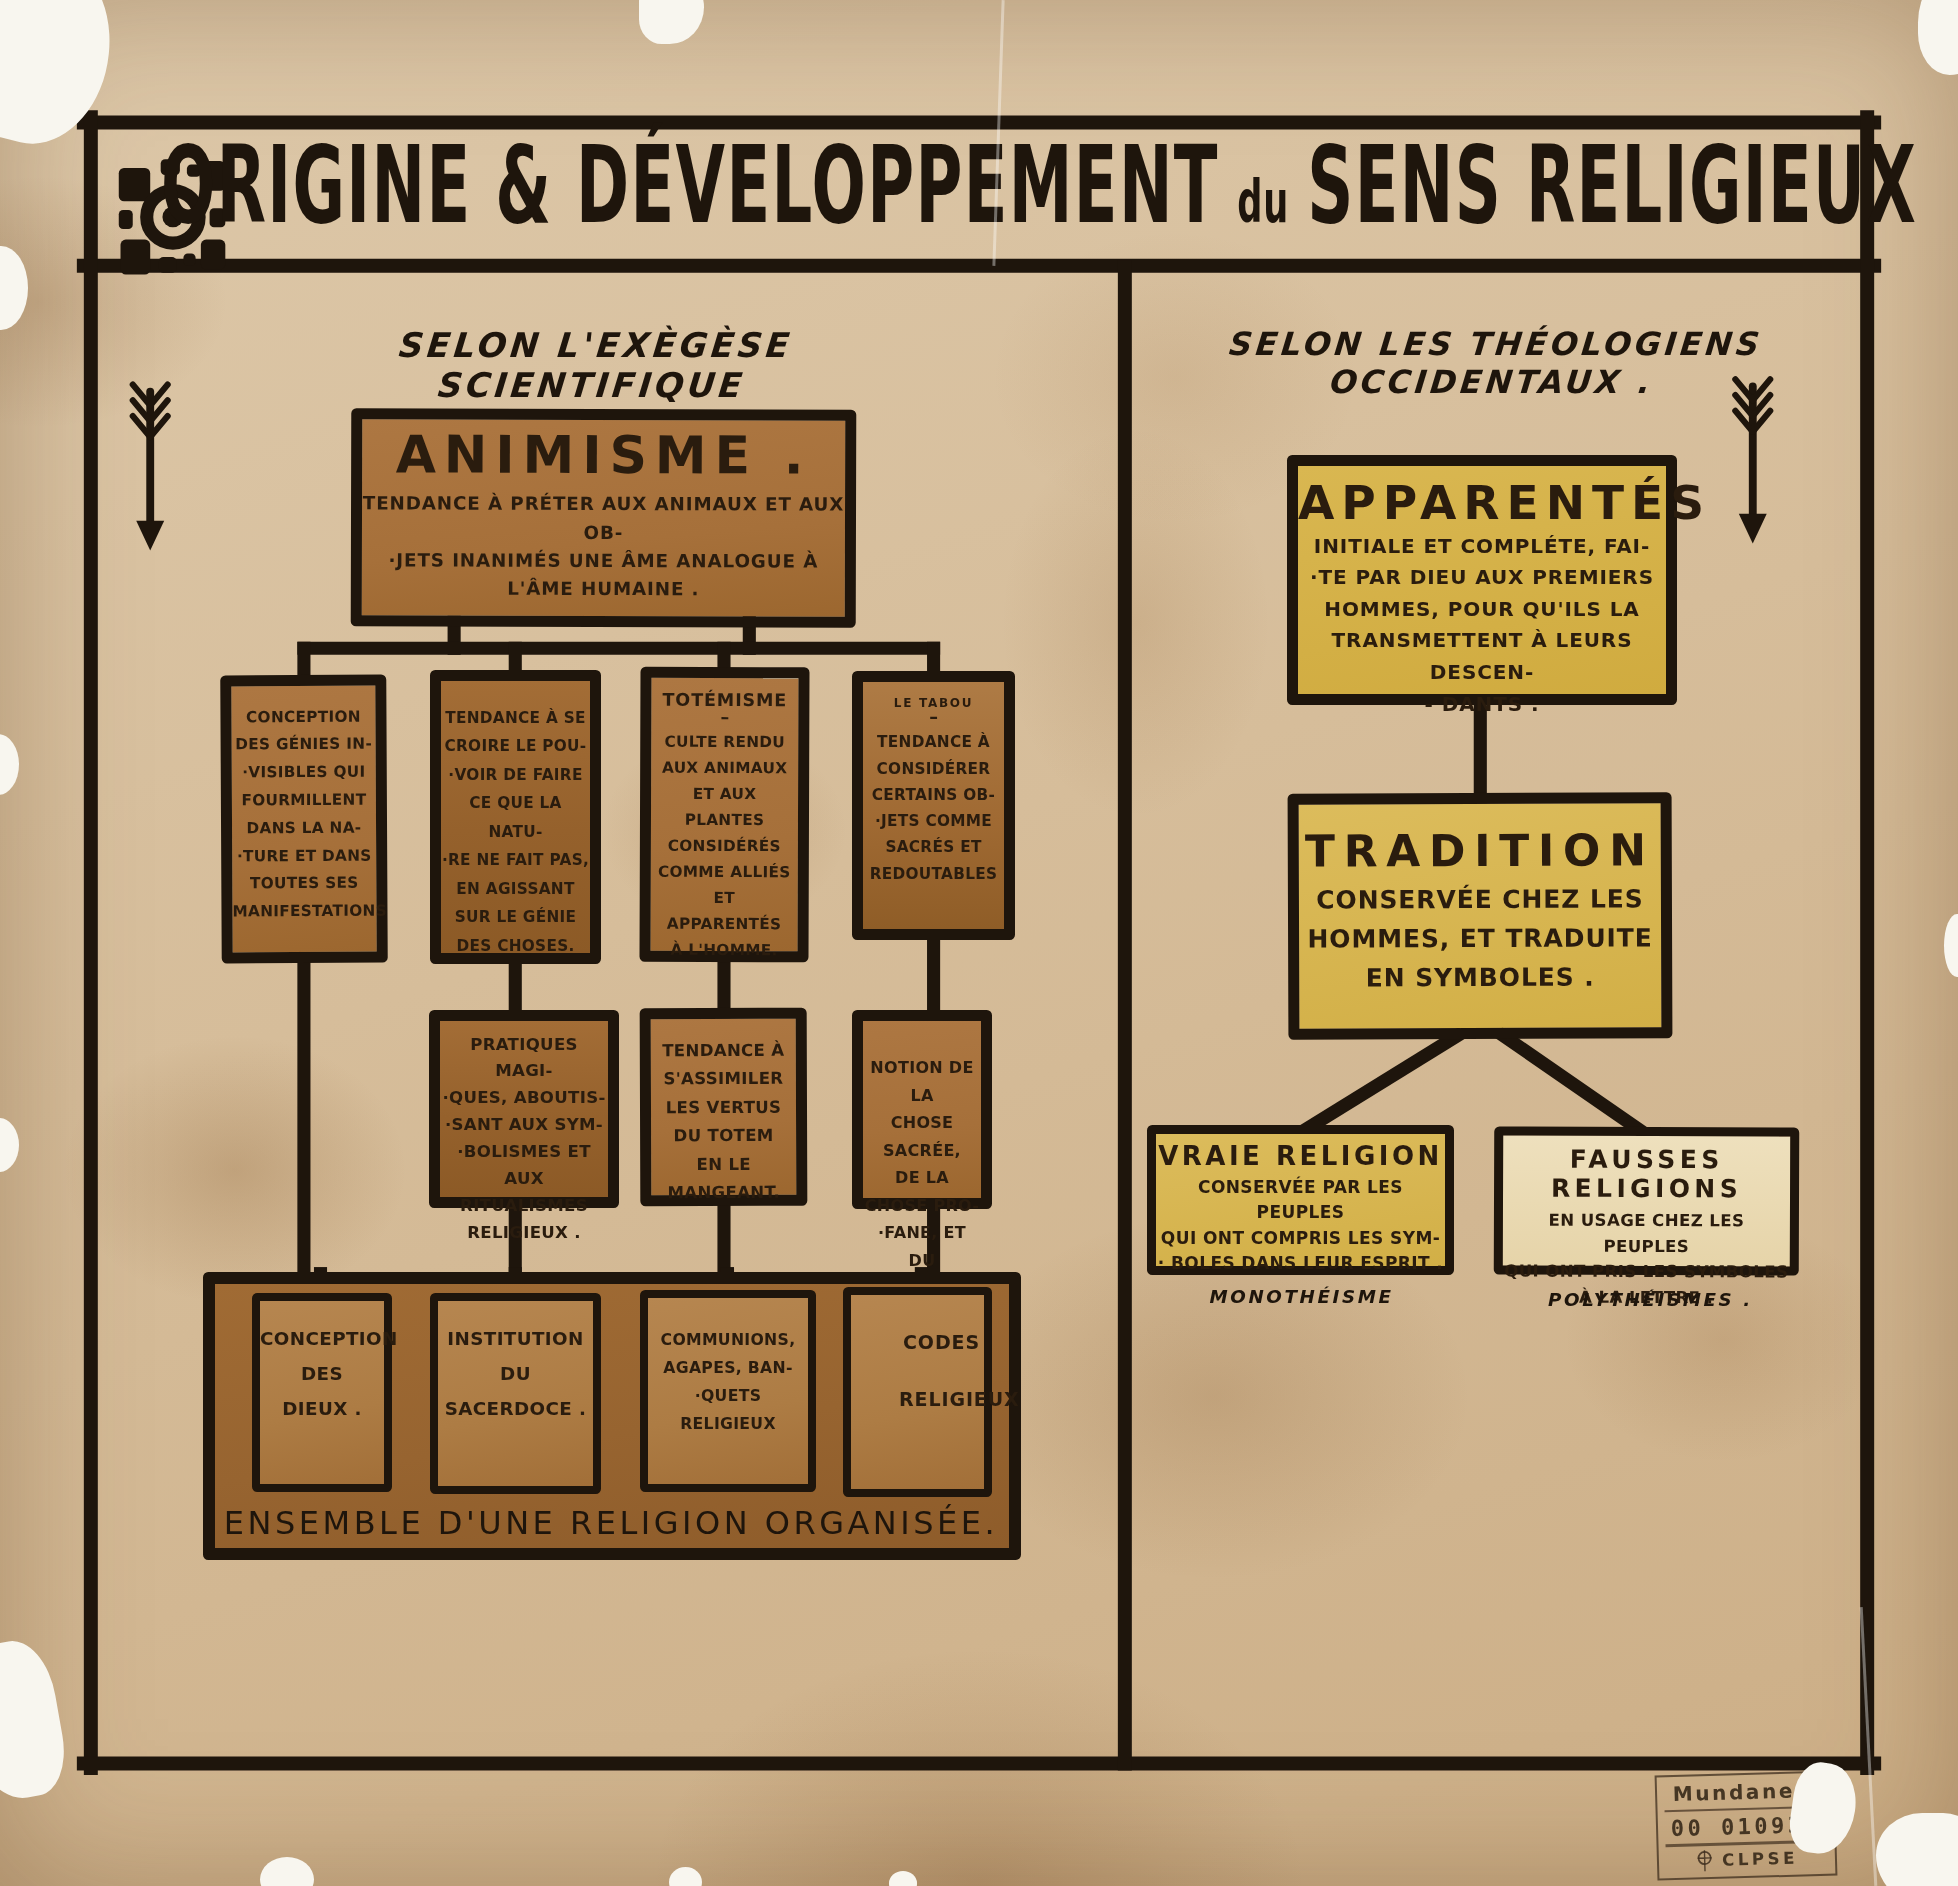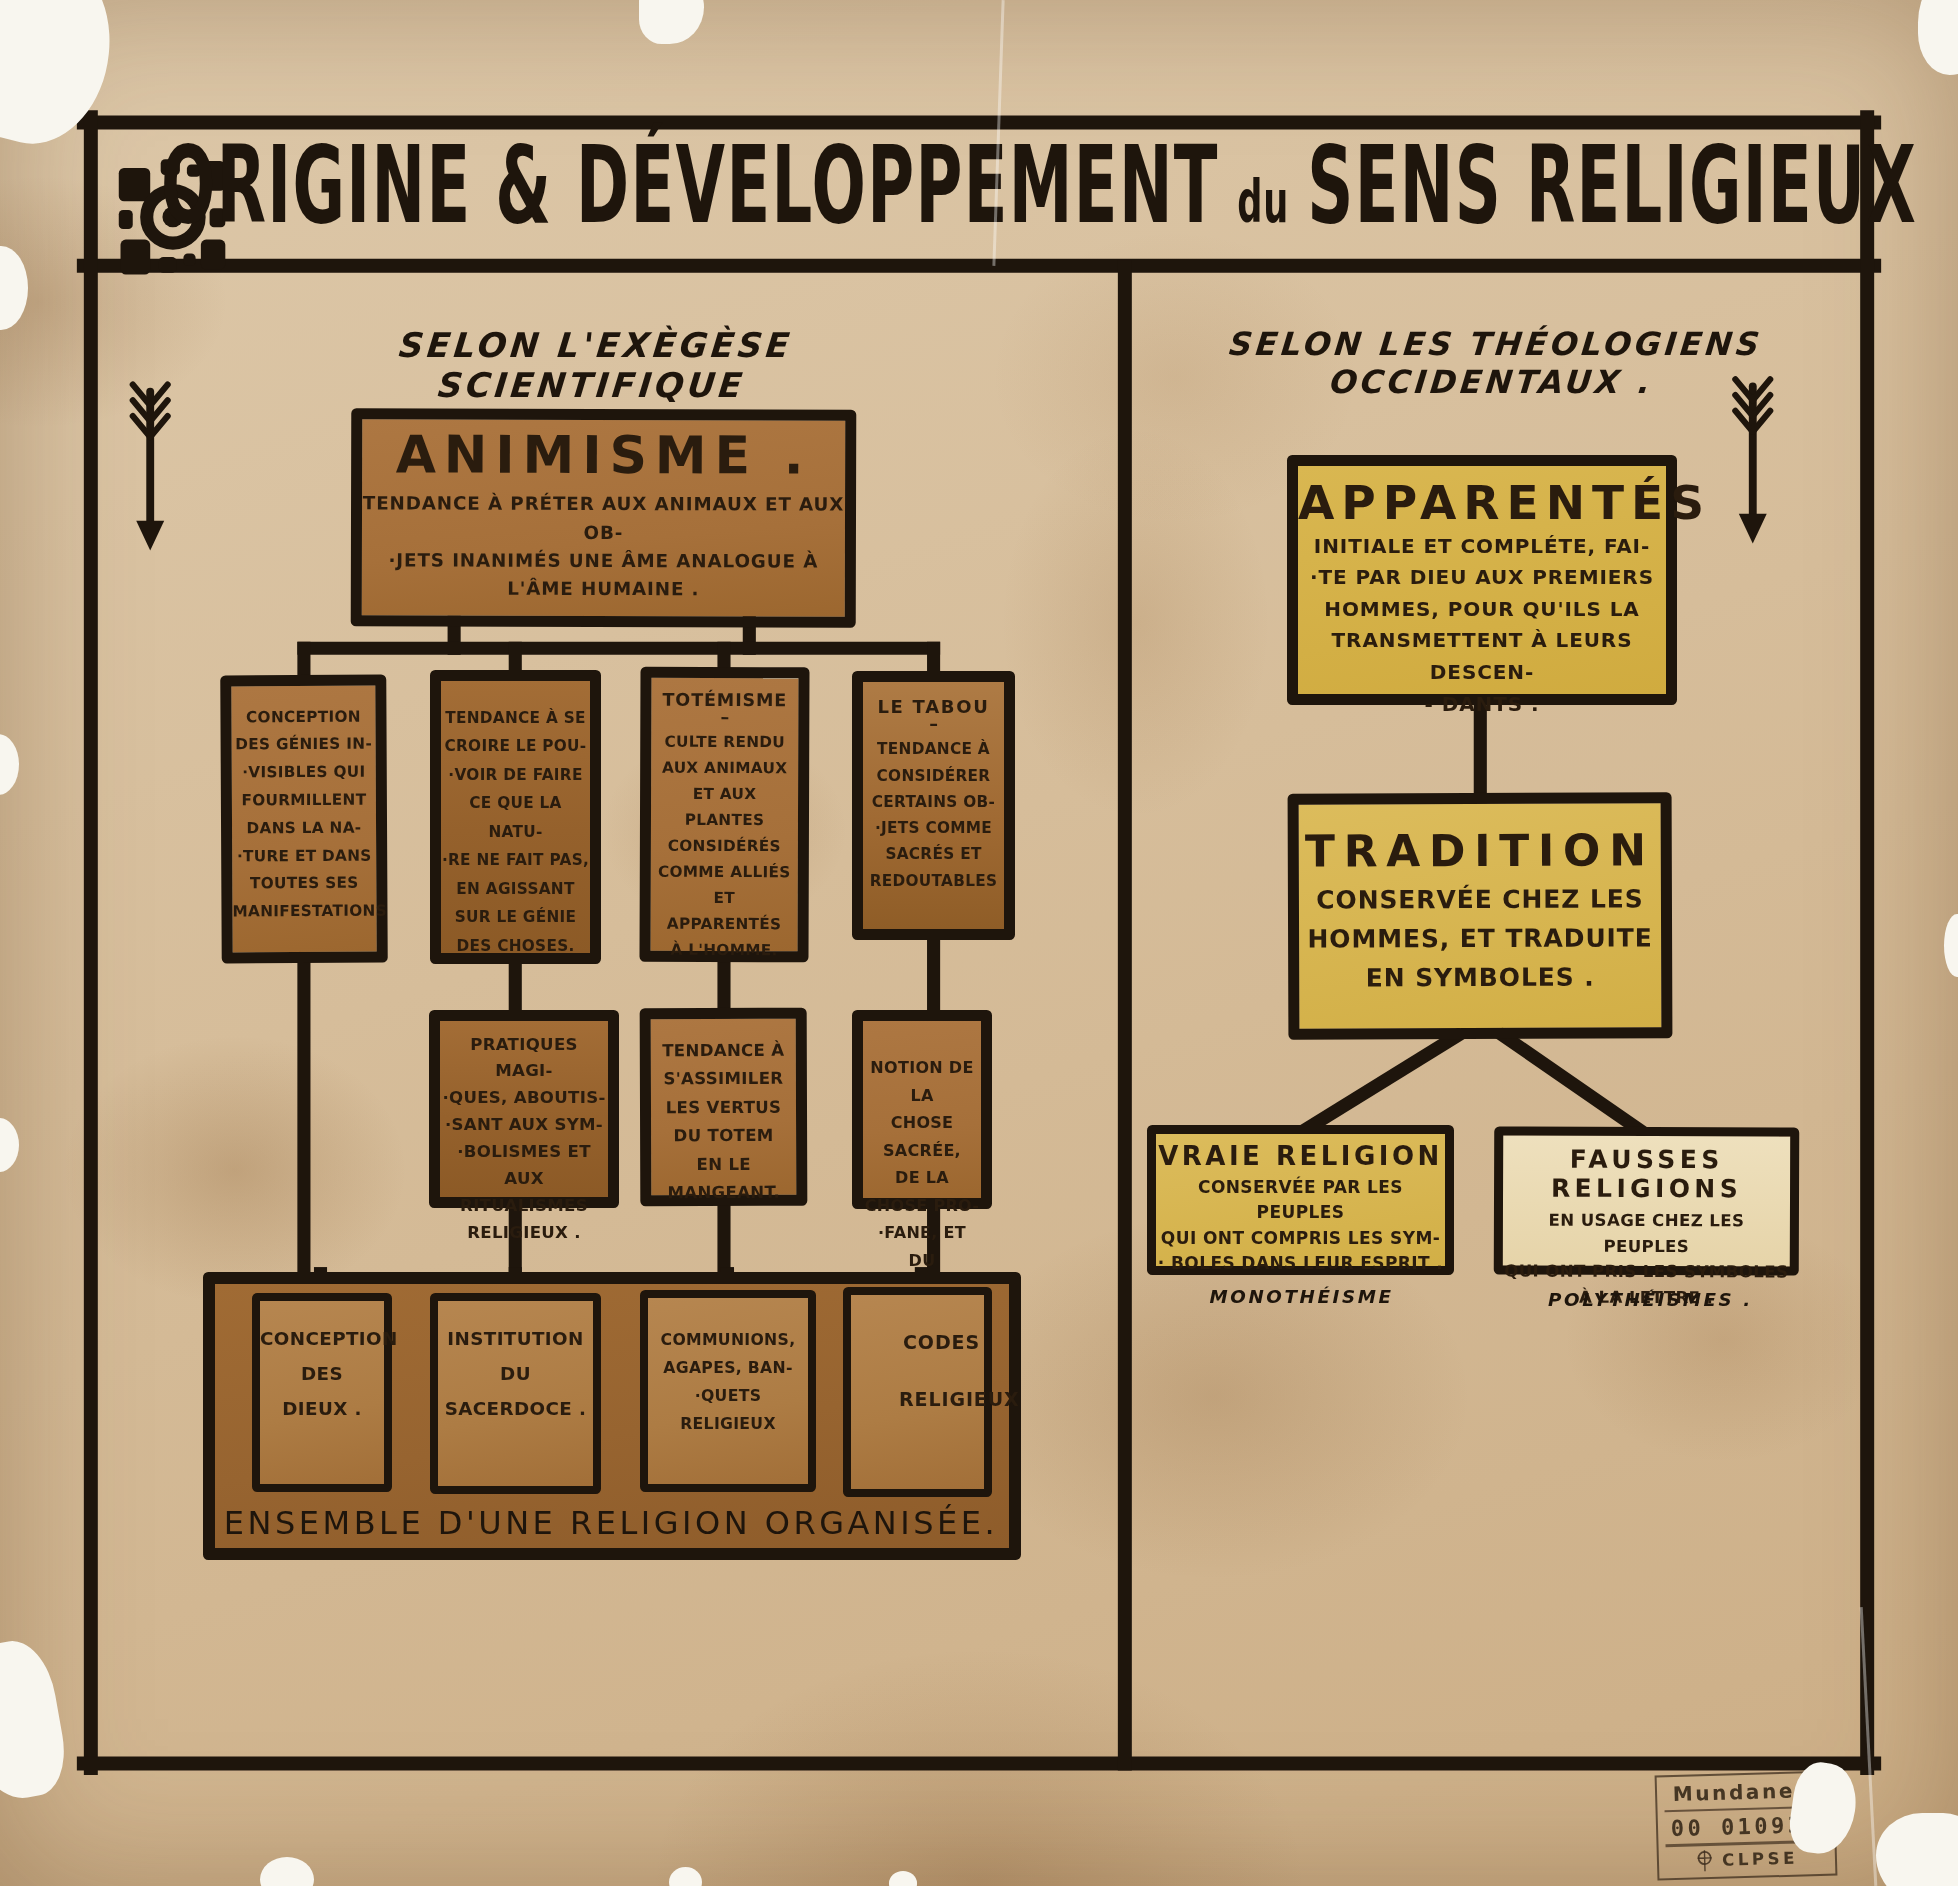--- a/index.html
+++ b/index.html
@@ -184,21 +184,21 @@
     <div class="body" style="font-size:15.3px;line-height:1.7;letter-spacing:0.3px;margin-top:3.5px;">CULTE RENDU
 AUX ANIMAUX
 ET AUX PLANTES
 CONSIDÉRÉS
 COMME ALLIÉS ET
 APPARENTÉS
 À L'HOMME.</div>
   </div>
 
   <div class="bx brown3" style="left:852px;top:671px;width:163px;height:269px;padding-top:14px;">
-    <div style="font-size:18px;letter-spacing:1.7px;text-align:center;">LE TABOU</div>
+    <div style="font-size:12px;letter-spacing:1.7px;text-align:center;">LE TABOU</div>
     <div style="font-size:17.5px;line-height:.9;">–</div>
     <div class="body" style="font-size:15.3px;line-height:1.72;letter-spacing:0.3px;margin-top:3.5px;">TENDANCE À
 CONSIDÉRER
 CERTAINS OB-
 ·JETS COMME
 SACRÉS ET
 REDOUTABLES</div>
   </div>
 
   <div class="bx brown2" style="left:429px;top:1010px;width:190px;height:198px;padding-top:10.5px;">

